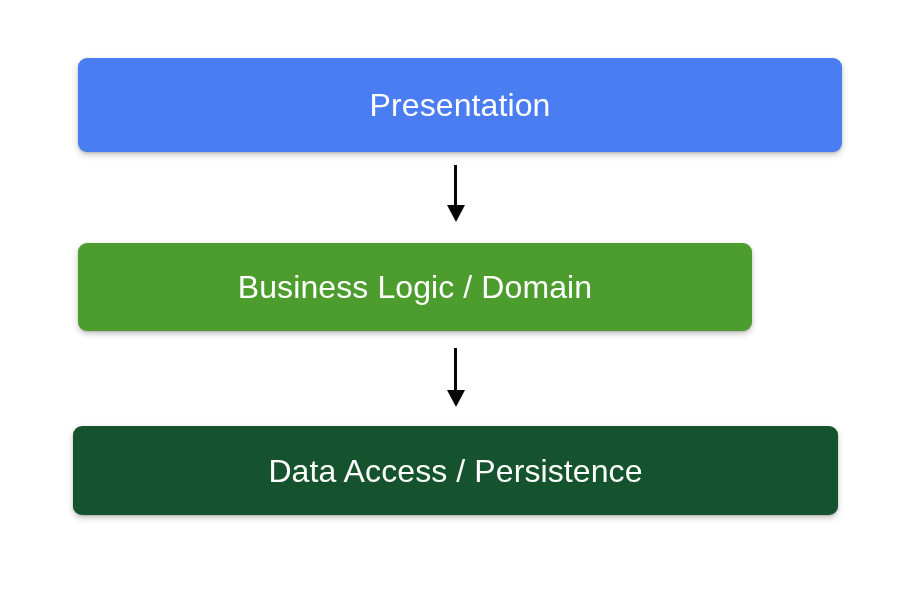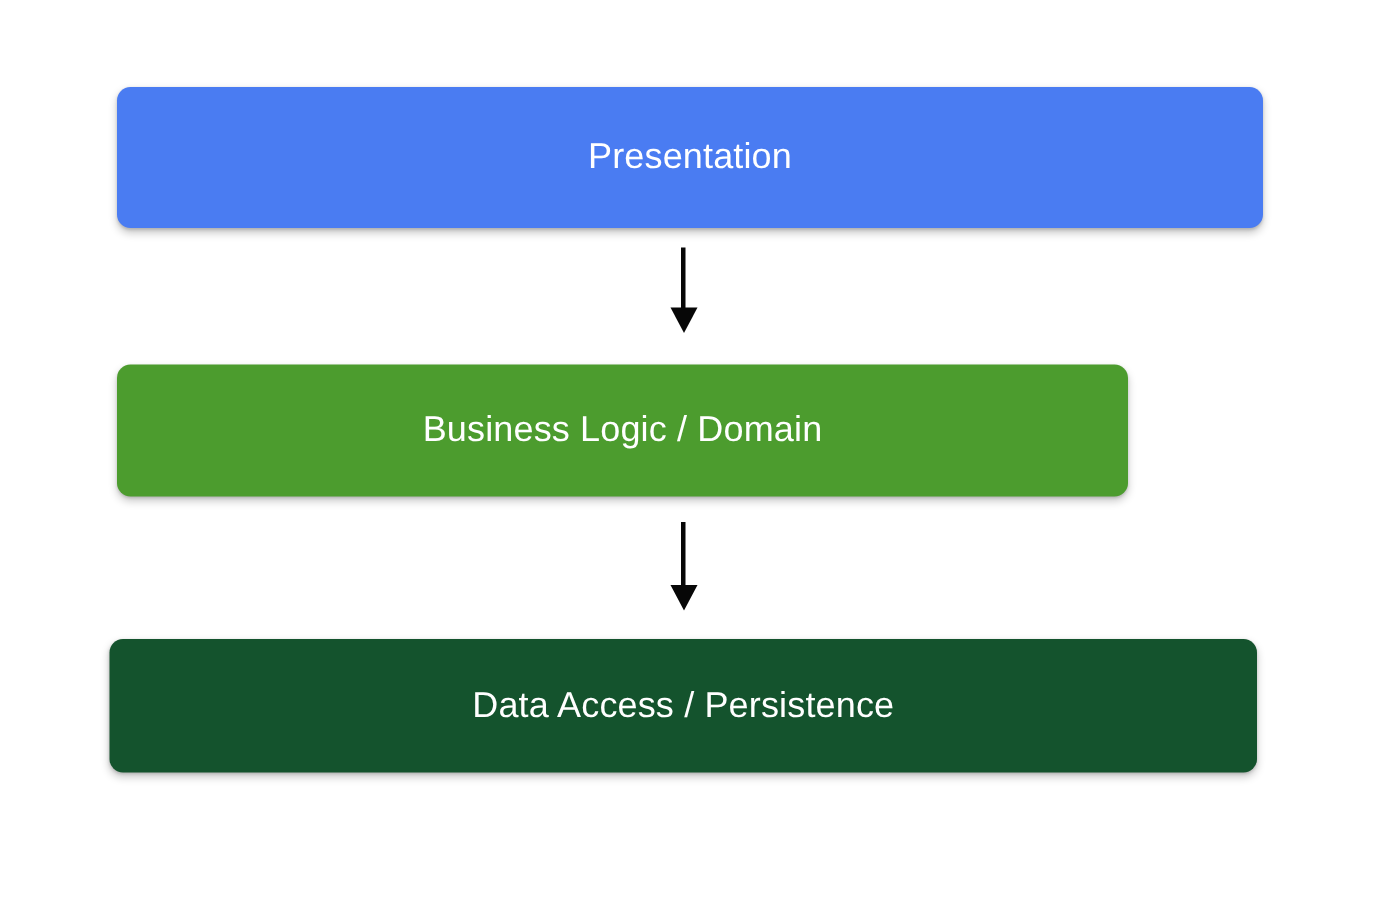--- a/index.html
+++ b/index.html
@@ -28,21 +28,21 @@
     align-items: center;
     justify-content: center;
     border-radius: 9px;
     box-shadow: 0 3px 6px rgba(0, 0, 0, 0.22),
                 0 1px 2px rgba(0, 0, 0, 0.14);
     box-sizing: border-box;
   }
   .layer-label {
     color: #ffffff;
     font-family: "Liberation Sans", sans-serif;
-    font-size: 24px;
+    font-size: 32px;
     font-weight: 400;
     letter-spacing: 0.1px;
     line-height: 1;
     white-space: nowrap;
     text-align: center;
     user-select: none;
   }
 
   
   #box-presentation {

